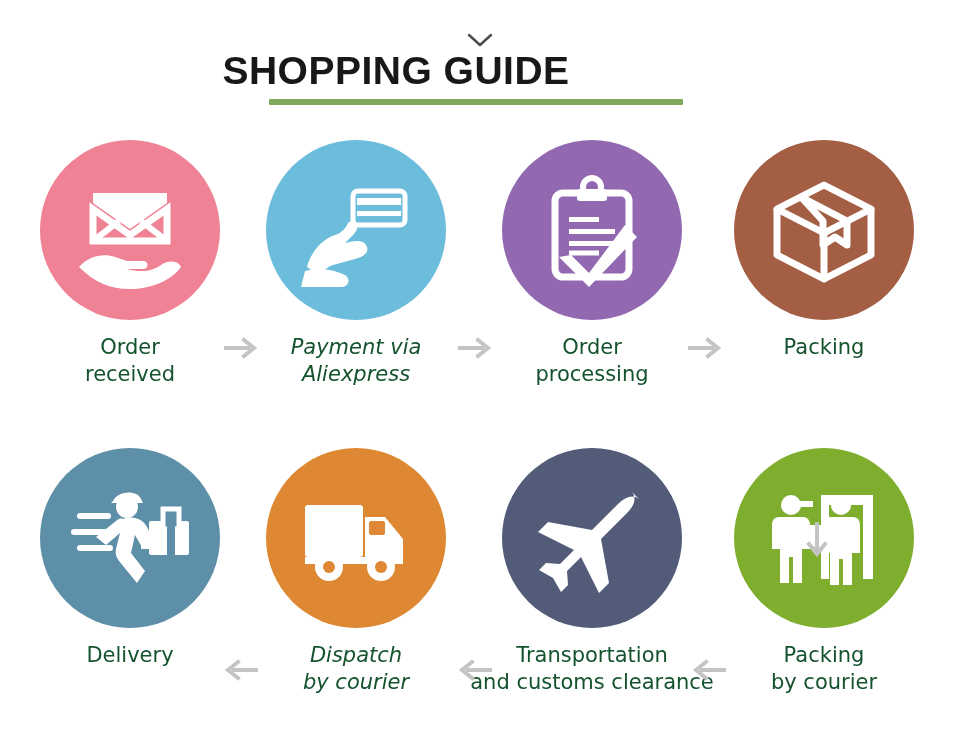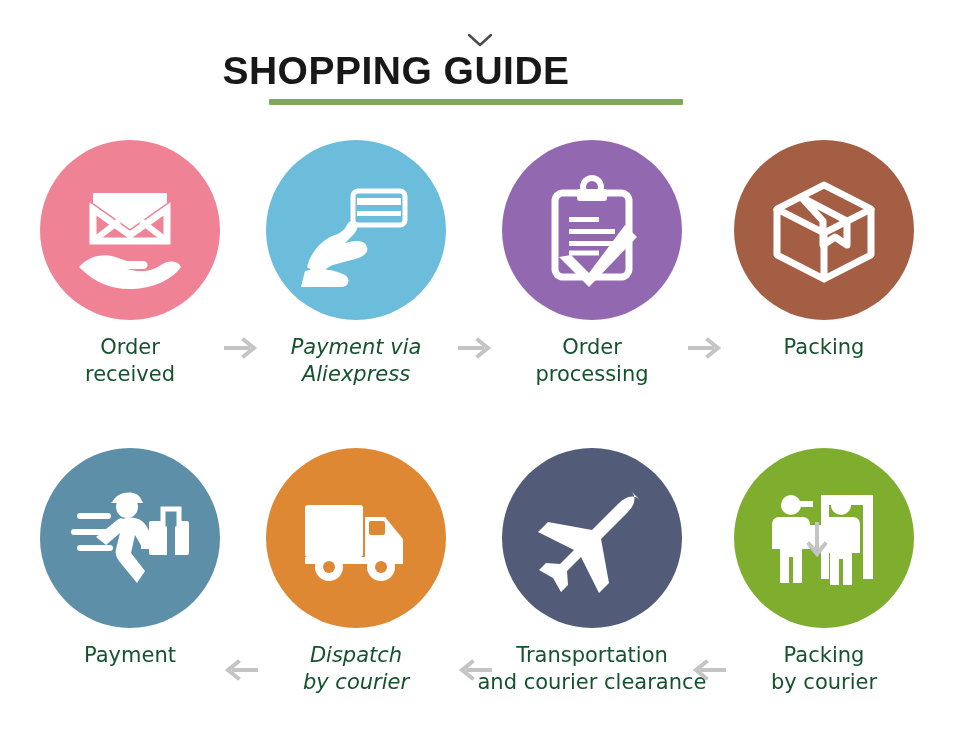--- a/index.html
+++ b/index.html
@@ -229,21 +229,21 @@
     <div class="step row2 col2">
       <div class="circle" style="background:#525c79">
         <svg width="118" height="118" viewBox="0 0 118 118">
           <g fill="#ffffff">
             <path d="M98 12 c6 6 4 14 -4 22 L68 60 l8 44 l-10 10 l-18 -36 l-14 14 l1 14 l-7 7
                      l-8 -14 l-14 -8 l7 -7 l14 1 l14 -14 l-36 -18 l10 -10 l44 8 l26 -26 c8 -8 16 -10 22 -4 z"></path>
           </g>
         </svg>
       </div>
       <div class="step-label label-wide">Transportation
-and courier clearance</div>
+and customs clearance</div>
     </div>
 
     <div class="step row2 col1">
       <div class="circle" style="background:#de8833">
         <svg width="118" height="118" viewBox="0 0 118 118">
           <g fill="#ffffff">
             <rect x="8" y="26" width="58" height="52" rx="3"></rect>
             <path d="M68 38 h20 l18 22 v18 h-38 z"></path>
             <rect x="72" y="42" width="16" height="14" rx="2" fill="#de8833"></rect>
             <rect x="8" y="78" width="98" height="7"></rect>
@@ -269,21 +269,21 @@
             <path d="M42 22 c4 -10 24 -12 28 -2 l2 4 h-32 z"></path>
             <path d="M52 40 c10 -4 20 0 24 8 l8 16 l-12 6 l-8 -14 l-4 18 l14 18 l-8 12 l-18 -22
                      c-3 -4 -4 -8 -3 -12 l4 -16 l-14 12 l-10 -8 l20 -16 c2 -2 5 -4 7 -2 z"></path>
             <path d="M70 62 h14 c5 0 6 8 0 8 h-14 z"></path>
             <rect x="78" y="42" width="40" height="34" rx="2"></rect>
             <rect x="92" y="30" width="16" height="20" fill="#5e8fa8" stroke="#ffffff" stroke-width="5"></rect>
             <rect x="96" y="42" width="8" height="34" fill="#5e8fa8"></rect>
           </g>
         </svg>
       </div>
-      <div class="step-label">Payment</div>
+      <div class="step-label">Delivery</div>
     </div>
 
     <div class="arrow-right a1">
       <svg width="36" height="24" viewBox="0 0 36 24">
         <path d="M0 12 h24 M20 4 l10 8 l-10 8" fill="none" stroke="#c4c4c4" stroke-width="4" stroke-linecap="square" stroke-linejoin="miter"></path>
       </svg>
     </div>
     <div class="arrow-right a2">
       <svg width="36" height="24" viewBox="0 0 36 24">
         <path d="M0 12 h24 M20 4 l10 8 l-10 8" fill="none" stroke="#c4c4c4" stroke-width="4" stroke-linecap="square"></path>

